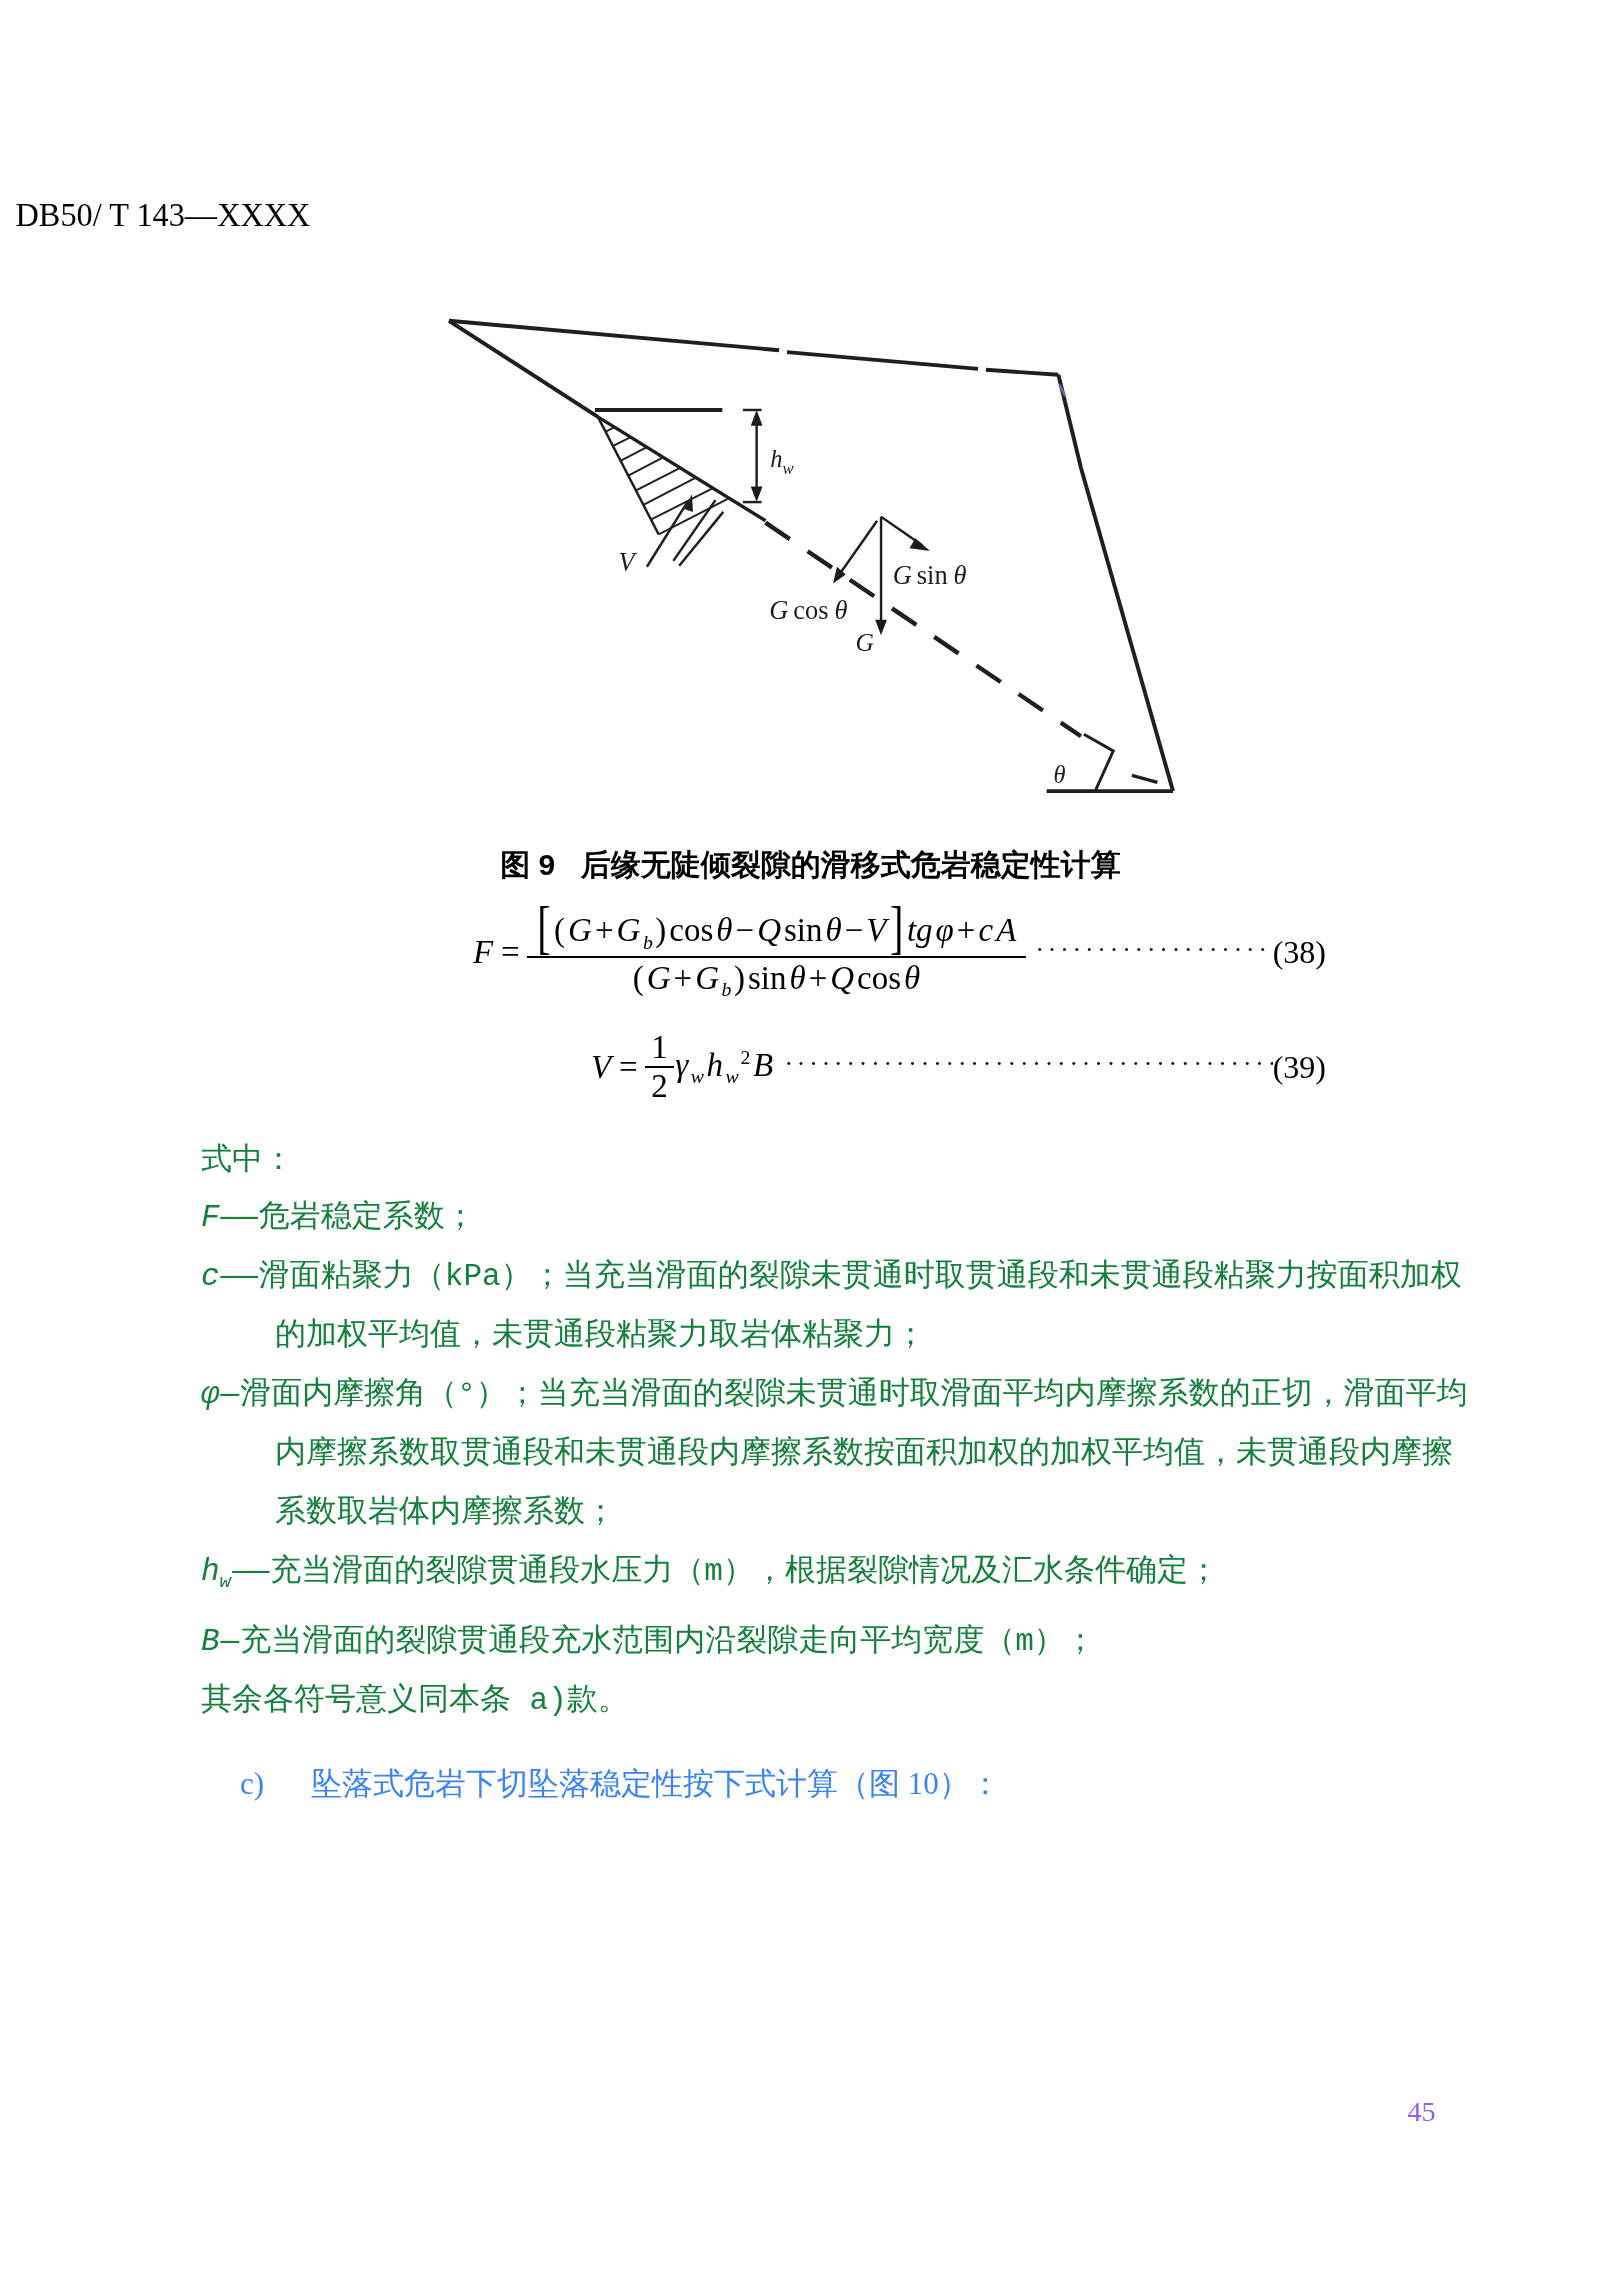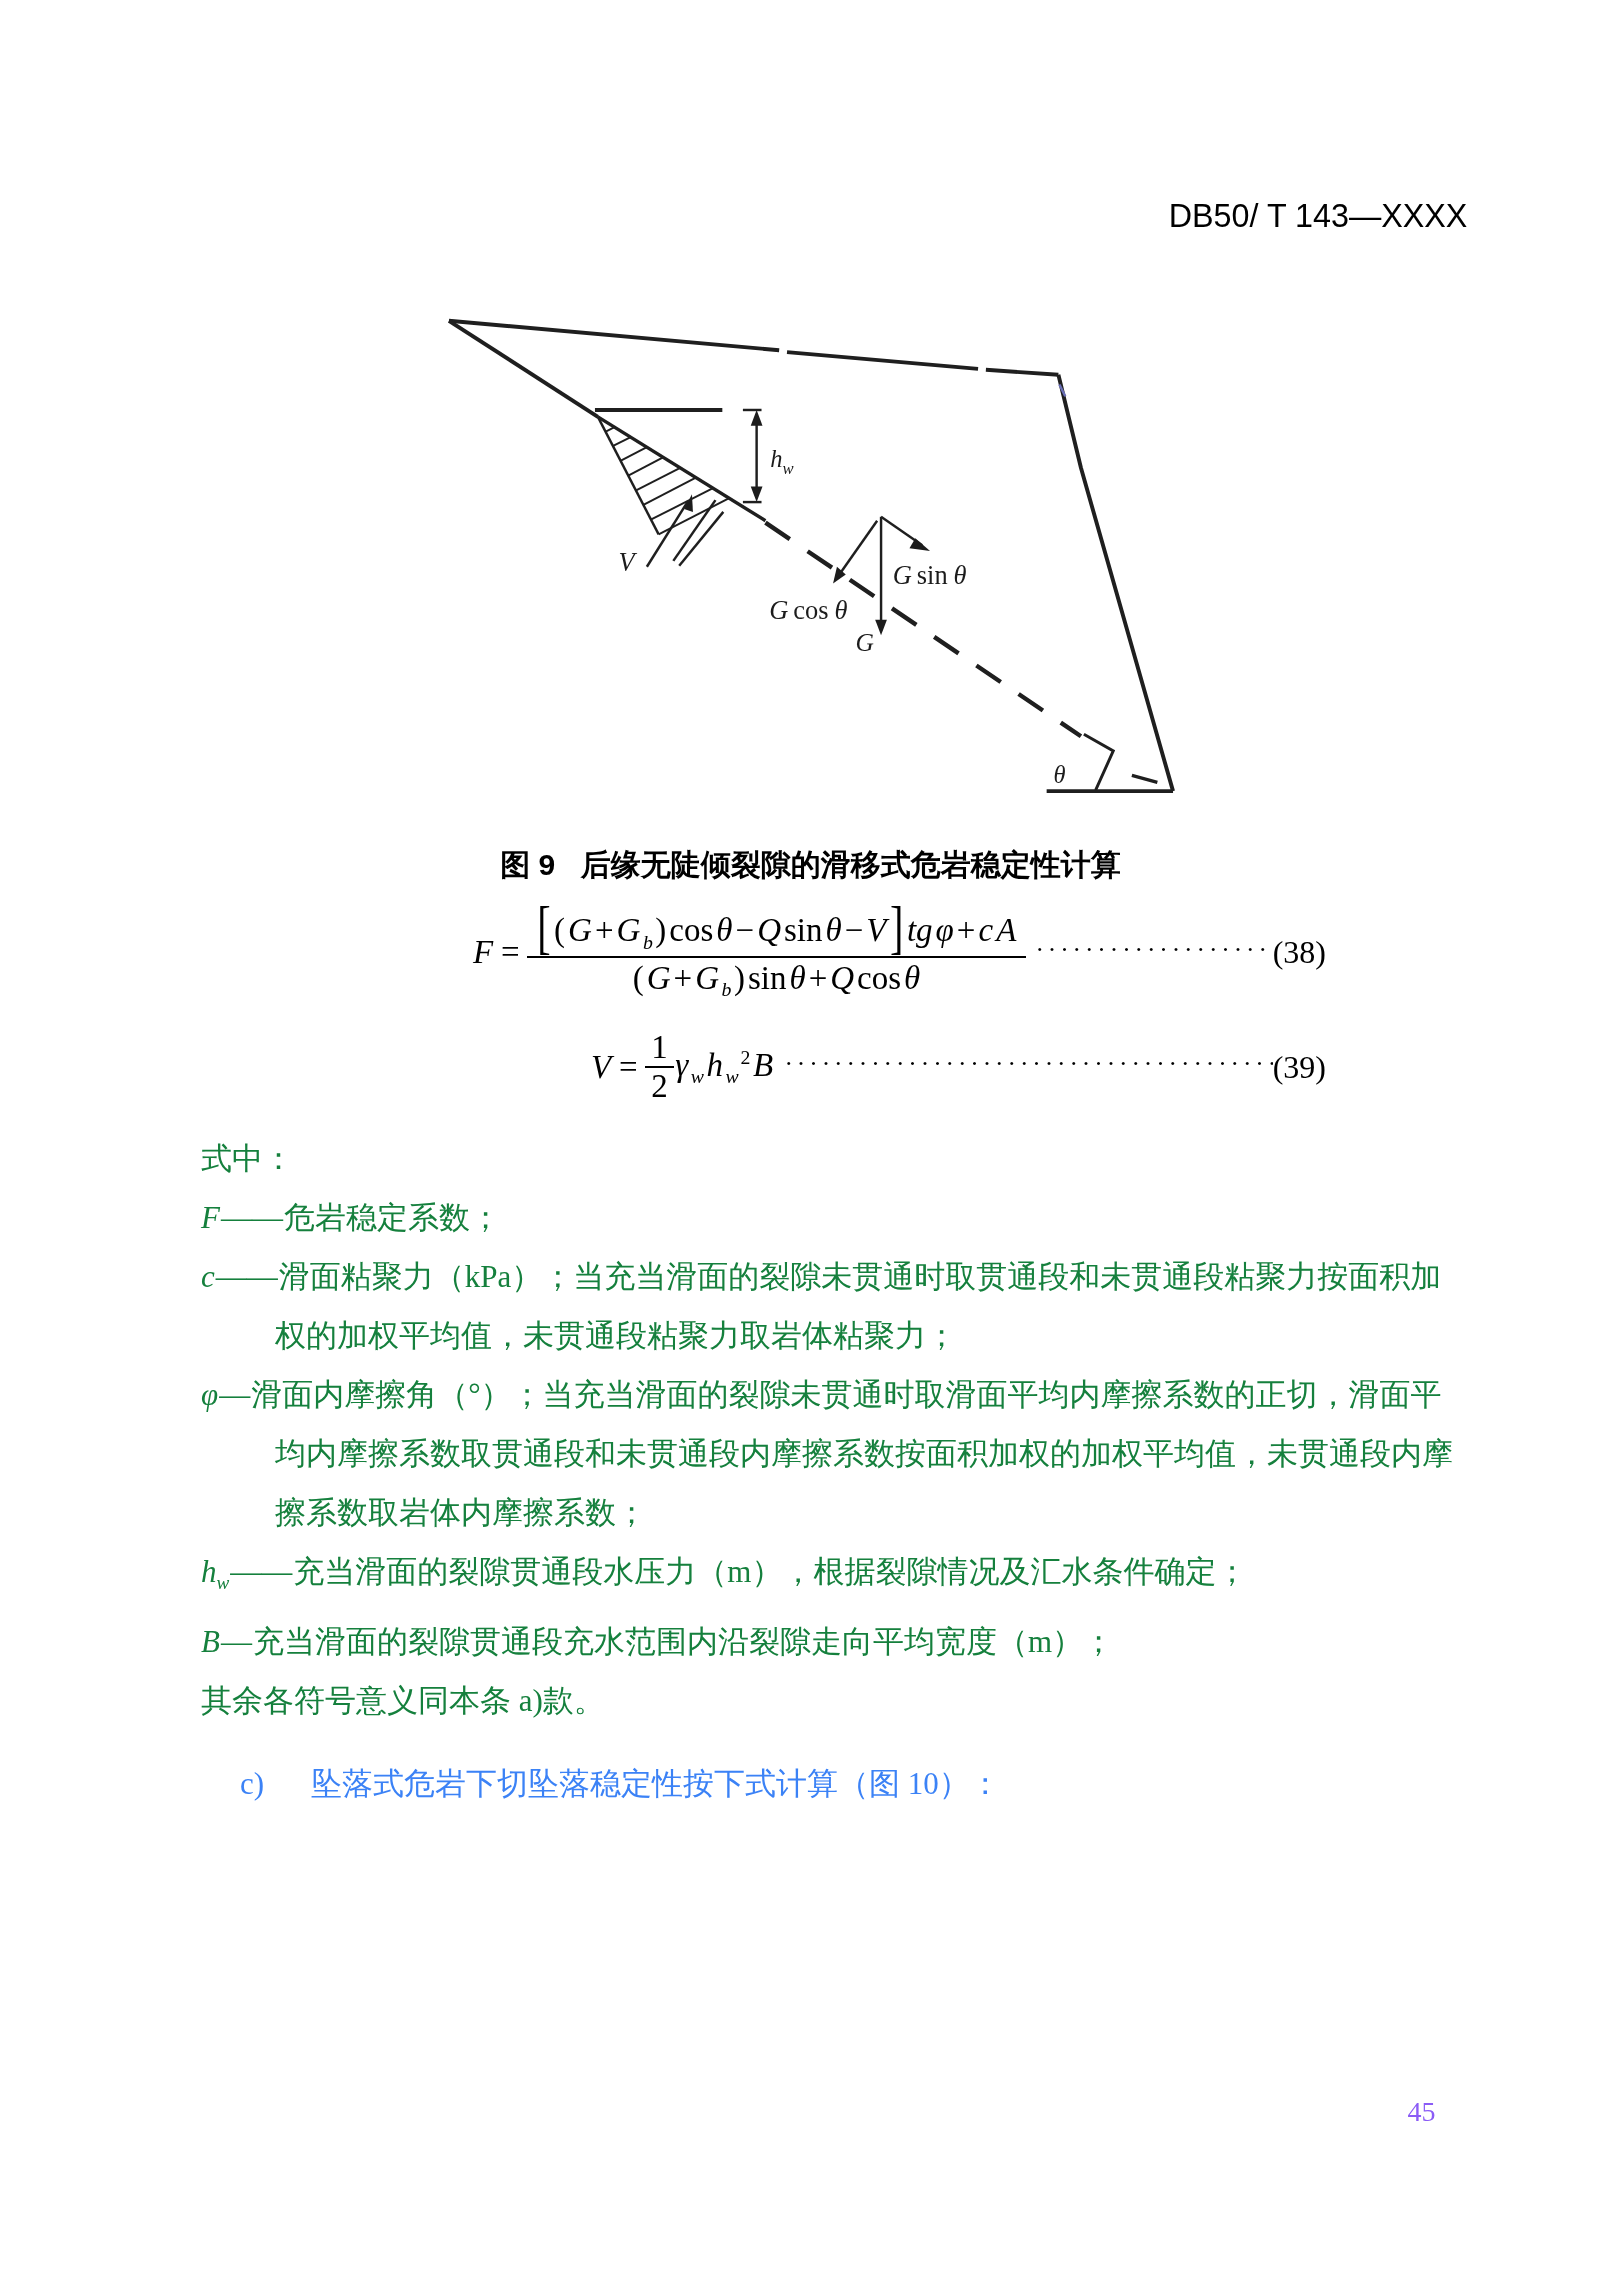--- a/index.html
+++ b/index.html
@@ -1,20 +1,20 @@
 <!DOCTYPE html>
 <html><head>
 <meta charset="utf-8">
 <style>
   html,body{margin:0;padding:0;background:#e8e8e8;}
   #page{position:relative;width:1621px;height:2293px;background:#ffffff;overflow:hidden;
         font-family:"Liberation Serif","DejaVu Serif",serif;color:#111;}
   
-  .doc-header{position:absolute;top:196px;left:0;right:154px;text-align:right;
-        font-family:Liberation Sans, sans-serif;font-size:34px;color:#000;
+  .doc-header{position:absolute;top:196px;left:0;right:154px;
+        font-family:Liberation Serif, serif;font-size:34px;color:#000;
         letter-spacing:0px;}
   .doc-header span{display:inline-block;transform:scaleX(0.95);transform-origin:right center;}
   
   .diagram{position:absolute;left:446px;top:312px;width:730px;height:485px;}
   .diagram text{font-family:"Liberation Serif","DejaVu Serif",serif;fill:#1c1c1c;}
   .dg-it{font-style:italic;}
   
   .fig-caption{position:absolute;top:845px;left:0;width:1621px;text-align:center;
         font-family:"Liberation Sans","DejaVu Sans",sans-serif;font-weight:700;font-size:30px;color:#000;}
   .fig-caption .cap-prefix{margin-right:25.5px;}
@@ -32,21 +32,21 @@
   sub.tk-sb{font-style:italic;font-size:0.6em;padding:0 1px;}
   sup.tk-sp{font-style:normal;font-size:0.6em;padding:0 1px;}
   span.tk-br{display:inline-block;transform:scaleY(1.45);font-size:1.22em;font-weight:400;padding:0 2px;}
   .leader{flex:1;overflow:hidden;white-space:nowrap;letter-spacing:3.9px;font-size:25.5px;
         padding:0 9.8px;color:#000;position:relative;top:-2.9px;}
   .eqnum{white-space:nowrap;font-size:32px;}
   
   .definitions{position:absolute;left:201px;top:1129px;width:1270px;font-size:31px;
         line-height:59px;color:#15803d;}
   .def-intro{margin:0;}
-  .def-item{padding-left:74px;text-indent:-74px;}
+  .def-item{padding-left:74px;text-indent:-74px;font-family:Liberation Mono, monospace;}
   .def-item .sym{font-style:italic;}
   .def-item sub.symsub{font-style:italic;font-size:0.62em;}
   .def-item .dash{padding:0 1px;}
   .clause-c{position:absolute;left:240px;top:1754px;font-size:31px;line-height:59px;color:#3b82f6;}
   .clause-c .c-label{margin-right:47px;}
   
   .page-number{position:absolute;left:1392px;top:2096px;width:59px;text-align:center;
         font-size:28px;color:#8b5cf6;}
 </style>
 </head>

